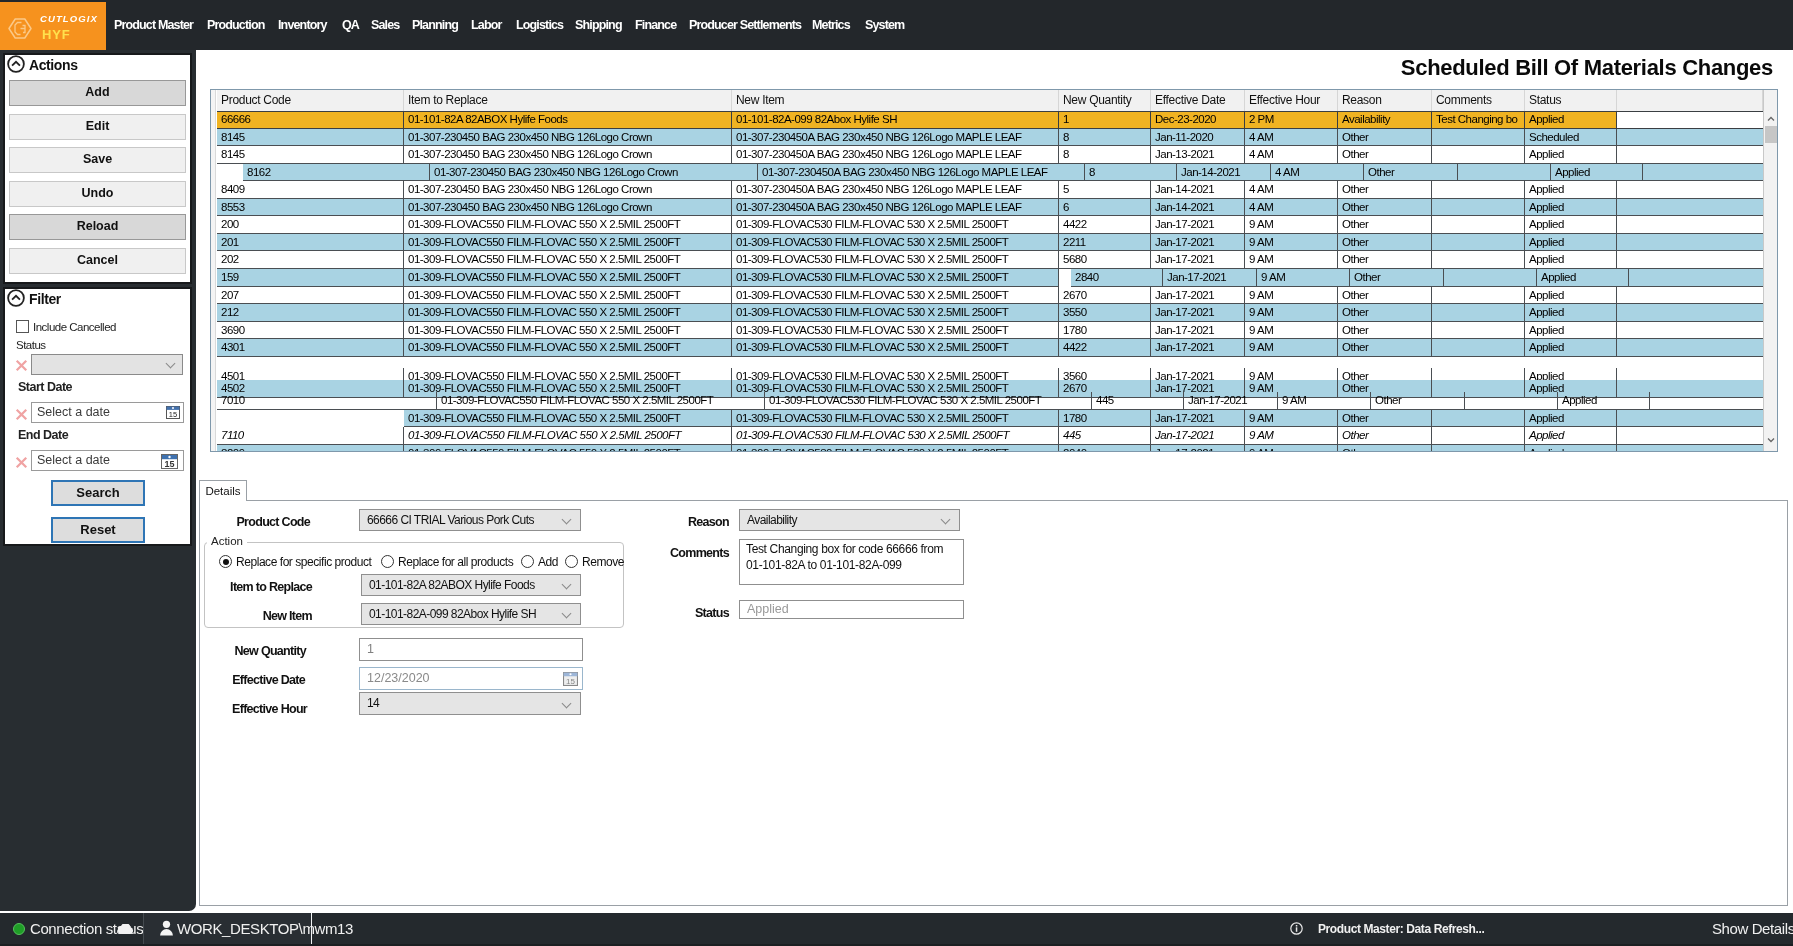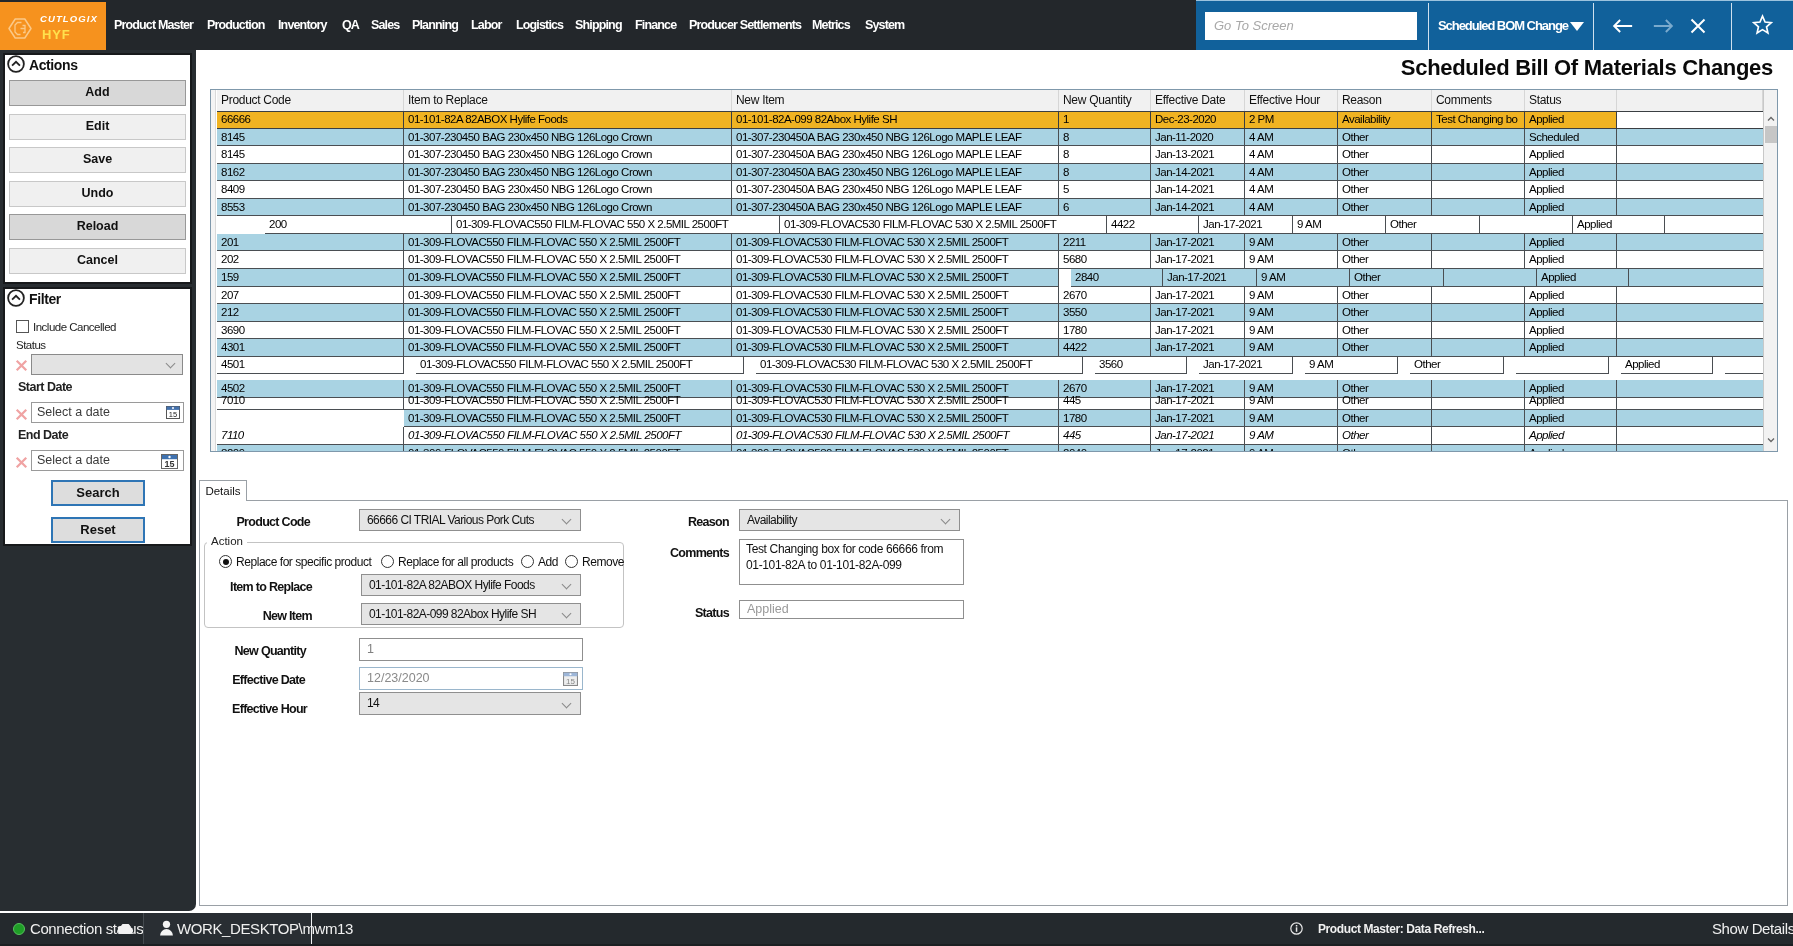--- a/index.html
+++ b/index.html
@@ -106,40 +106,20 @@
   <div class="nav" style="left:371px">Sales</div>
   <div class="nav" style="left:412px">Planning</div>
   <div class="nav" style="left:471px">Labor</div>
   <div class="nav" style="left:516px">Logistics</div>
   <div class="nav" style="left:575px">Shipping</div>
   <div class="nav" style="left:635px">Finance</div>
   <div class="nav" style="left:689px">Producer Settlements</div>
   <div class="nav" style="left:812px">Metrics</div>
   <div class="nav" style="left:865px">System</div>
 
-  <div id="bluebar">
-    <div id="goto">Go To Screen</div>
-    <div class="bsep" style="left:232px"></div>
-    <div id="screenname">Scheduled BOM Change</div>
-    <div id="ddtri"></div>
-    <div class="bsep" style="left:397px"></div>
-    <svg class="abs" style="left:414px;top:15px" width="24" height="20" viewBox="0 0 26 20">
-      <path d="M24 10 L4 10 M11 3.5 L4.5 10 L11 16.5" stroke="#fff" stroke-width="2.1" fill="none"></path>
-    </svg>
-    <svg class="abs" style="left:456px;top:15px" width="24" height="20" viewBox="0 0 26 20">
-      <path d="M2 10 L22 10 M15 3.5 L21.5 10 L15 16.5" stroke="#7aaacd" stroke-width="2.1" fill="none"></path>
-    </svg>
-    <svg class="abs" style="left:493px;top:16px" width="18" height="18" viewBox="0 0 18 18">
-      <path d="M2.5 2.5 L15.5 15.5 M15.5 2.5 L2.5 15.5" stroke="#fff" stroke-width="2" fill="none"></path>
-    </svg>
-    <div class="bsep" style="left:535px"></div>
-    <svg class="abs" style="left:556px;top:13px" width="21" height="21" viewBox="0 0 24 24">
-      <path d="M12 2.5 L14.9 9.2 L22 9.9 L16.6 14.6 L18.2 21.7 L12 17.9 L5.8 21.7 L7.4 14.6 L2 9.9 L9.1 9.2 Z" fill="none" stroke="#fff" stroke-width="1.9"></path>
-    </svg>
-  </div>
 </div>
 
 <div id="sidebar"></div>
 
 <div class="panel" id="actionsPanel" style="top:53px; height:231px;">
   <svg class="chev" viewBox="0 0 16 16">
       <circle cx="8" cy="8" r="7" fill="none" stroke="#222" stroke-width="1.6"></circle>
     <path d="M4.5 9.5 L8 6 L11.5 9.5" fill="none" stroke="#222" stroke-width="1.6"></path>
     </svg>
   <div class="ptitle">Actions</div>
@@ -245,21 +225,21 @@
         <div class="c" style="width: 328px;">01-307-230450 BAG 230x450 NBG 126Logo Crown</div>
         <div class="c" style="width: 327px;">01-307-230450A BAG 230x450 NBG 126Logo MAPLE LEAF</div>
         <div class="c" style="width: 92px;">8</div>
         <div class="c" style="width: 94px;">Jan-13-2021</div>
         <div class="c" style="width: 93px;">4 AM</div>
         <div class="c" style="width: 94px;">Other</div>
         <div class="c" style="width: 93px;"></div>
         <div class="c" style="width: 92px;">Applied</div>
         <div class="c last" style="width: 146px;"></div>
       </div>
-      <div class="r blue" style="top: 73.68px;">
+      <div class="r blue" style="top: 73.68px; margin-left: 26px;">
         <div class="c" style="width: 187px;">8162</div>
         <div class="c" style="width: 328px;">01-307-230450 BAG 230x450 NBG 126Logo Crown</div>
         <div class="c" style="width: 327px;">01-307-230450A BAG 230x450 NBG 126Logo MAPLE LEAF</div>
         <div class="c" style="width: 92px;">8</div>
         <div class="c" style="width: 94px;">Jan-14-2021</div>
         <div class="c" style="width: 93px;">4 AM</div>
         <div class="c" style="width: 94px;">Other</div>
         <div class="c" style="width: 93px;"></div>
         <div class="c" style="width: 92px;">Applied</div>
         <div class="c last" style="width: 146px;"></div>
@@ -282,21 +262,21 @@
         <div class="c" style="width: 327px;">01-307-230450A BAG 230x450 NBG 126Logo MAPLE LEAF</div>
         <div class="c" style="width: 92px;">6</div>
         <div class="c" style="width: 94px;">Jan-14-2021</div>
         <div class="c" style="width: 93px;">4 AM</div>
         <div class="c" style="width: 94px;">Other</div>
         <div class="c" style="width: 93px;"></div>
         <div class="c" style="width: 92px;">Applied</div>
         <div class="c last" style="width: 146px;"></div>
       </div>
       <div class="r" style="top: 126.36px;">
-        <div class="c" style="width: 187px; margin-left: 48px;">200</div>
+        <div class="c" style="width: 187px;">200</div>
         <div class="c" style="width: 328px;">01-309-FLOVAC550 FILM-FLOVAC 550 X 2.5MIL 2500FT</div>
         <div class="c" style="width: 327px;">01-309-FLOVAC530 FILM-FLOVAC 530 X 2.5MIL 2500FT</div>
         <div class="c" style="width: 92px;">4422</div>
         <div class="c" style="width: 94px;">Jan-17-2021</div>
         <div class="c" style="width: 93px;">9 AM</div>
         <div class="c" style="width: 94px;">Other</div>
         <div class="c" style="width: 93px;"></div>
         <div class="c" style="width: 92px;">Applied</div>
         <div class="c last" style="width: 146px;"></div>
       </div>
@@ -377,21 +357,21 @@
         <div class="c" style="width: 328px;">01-309-FLOVAC550 FILM-FLOVAC 550 X 2.5MIL 2500FT</div>
         <div class="c" style="width: 327px;">01-309-FLOVAC530 FILM-FLOVAC 530 X 2.5MIL 2500FT</div>
         <div class="c" style="width: 92px;">4422</div>
         <div class="c" style="width: 94px;">Jan-17-2021</div>
         <div class="c" style="width: 93px;">9 AM</div>
         <div class="c" style="width: 94px;">Other</div>
         <div class="c" style="width: 93px;"></div>
         <div class="c" style="width: 92px;">Applied</div>
         <div class="c last" style="width: 146px;"></div>
       </div>
-      <div class="r" style="top: 266px; gap: 12px;">
+      <div class="r" style="top: 278px;">
         <div class="c" style="width: 187px;">4501</div>
         <div class="c" style="width: 328px;">01-309-FLOVAC550 FILM-FLOVAC 550 X 2.5MIL 2500FT</div>
         <div class="c" style="width: 327px;">01-309-FLOVAC530 FILM-FLOVAC 530 X 2.5MIL 2500FT</div>
         <div class="c" style="width: 92px;">3560</div>
         <div class="c" style="width: 94px;">Jan-17-2021</div>
         <div class="c" style="width: 93px;">9 AM</div>
         <div class="c" style="width: 94px;">Other</div>
         <div class="c" style="width: 93px;"></div>
         <div class="c" style="width: 92px;">Applied</div>
         <div class="c last" style="width: 146px;"></div>
@@ -402,21 +382,21 @@
         <div class="c" style="width: 327px;">01-309-FLOVAC530 FILM-FLOVAC 530 X 2.5MIL 2500FT</div>
         <div class="c" style="width: 92px;">2670</div>
         <div class="c" style="width: 94px;">Jan-17-2021</div>
         <div class="c" style="width: 93px;">9 AM</div>
         <div class="c" style="width: 94px;">Other</div>
         <div class="c" style="width: 93px;"></div>
         <div class="c" style="width: 92px;">Applied</div>
         <div class="c last" style="width: 146px;"></div>
       </div>
       <div class="r" style="top: 301.96px;">
-        <div class="c" style="width: 187px;">7010</div>
+        <div class="c" style="width: 220px;">7010</div>
         <div class="c" style="width: 328px;">01-309-FLOVAC550 FILM-FLOVAC 550 X 2.5MIL 2500FT</div>
         <div class="c" style="width: 327px;">01-309-FLOVAC530 FILM-FLOVAC 530 X 2.5MIL 2500FT</div>
         <div class="c" style="width: 92px;">445</div>
         <div class="c" style="width: 94px;">Jan-17-2021</div>
         <div class="c" style="width: 93px;">9 AM</div>
         <div class="c" style="width: 94px;">Other</div>
         <div class="c" style="width: 93px;"></div>
         <div class="c" style="width: 92px;">Applied</div>
         <div class="c last" style="width: 146px;"></div>
       </div>

